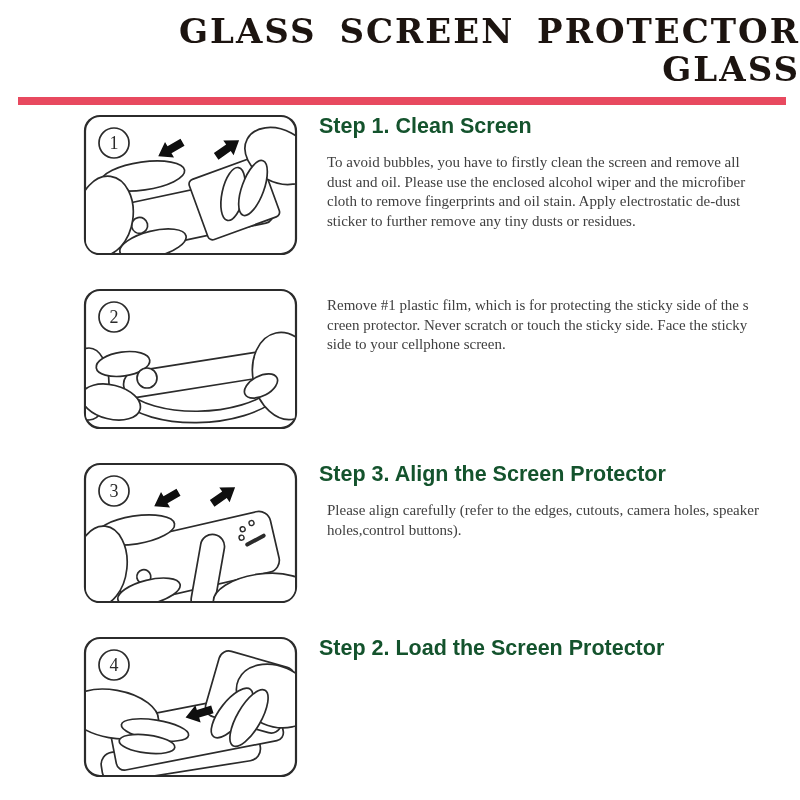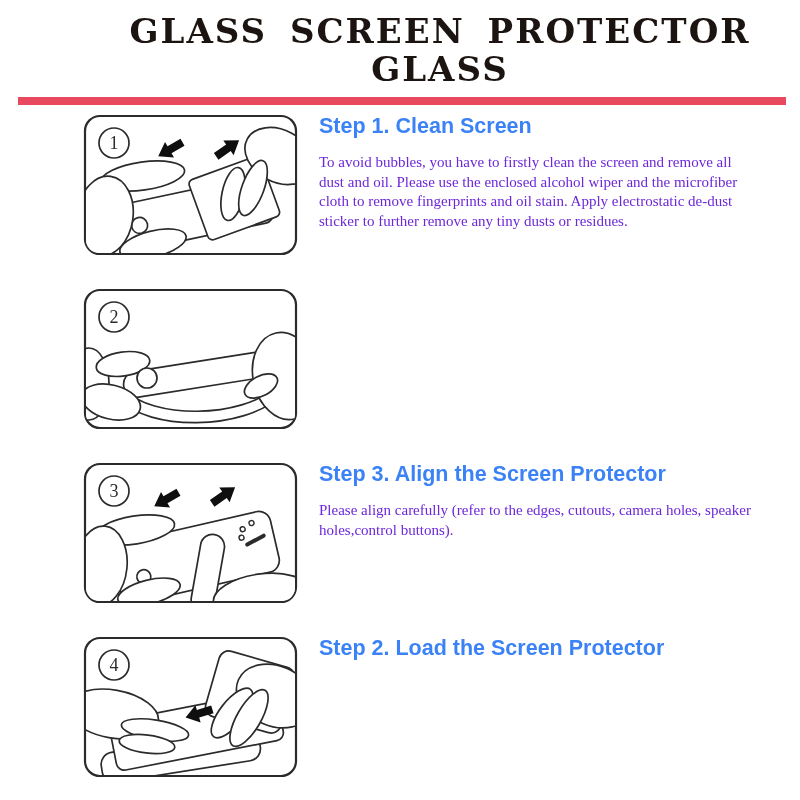--- a/index.html
+++ b/index.html
@@ -8,21 +8,21 @@
     width: 800px;
     height: 800px;
     background: #ffffff;
     overflow: hidden;
     font-family: "Liberation Sans", sans-serif;
   }
   
   .title-wrap {
     margin: 12px 0 0 80px;
     width: 720px;
-    text-align: center;
+    text-align: right;
   }
   .title-line {
     font-family: "DejaVu Serif", serif;
     font-weight: bold;
     font-size: 34px;
     line-height: 1.12;
     letter-spacing: 2px;
     word-spacing: 9px;
     color: #1c1410;
     margin: 0;
@@ -40,29 +40,29 @@
     gap: 21px;
     margin-bottom: 32px;
     align-items: flex-start;
   }
   figure.illus { margin: 0; width: 215px; height: 142px; flex: 0 0 auto; }
   .step-text { width: 482px; }
   .step-heading {
     font-family: "Liberation Sans", sans-serif;
     font-weight: 700;
     font-size: 21.5px;
-    color: #3b82f6;
+    color: #14532d;
     margin: 0 0 14px 0;
   }
   .step-body {
     font-family: "Liberation Serif", serif;
     font-size: 15px;
     line-height: 1.3;
-    color: #6d28d9;
-    margin: 0;
+    color: #404040;
+    margin: 8px;
     white-space: pre-line;
   }
   .badge-num {
     font-family: "Liberation Serif", serif;
     font-size: 18px;
     fill: #2b2b2b;
   }
 </style>
 </head>
 <body>
@@ -140,20 +140,23 @@
             <ellipse cx="202" cy="88" rx="32" ry="44" transform="rotate(-12 202 88)"></ellipse>
             <ellipse cx="178" cy="98" rx="18" ry="10" transform="rotate(-28 178 98)"></ellipse>
           </g>
           <g>
             <circle cx="31" cy="29" r="15" fill="#ffffff" stroke="#2b2b2b" stroke-width="1.7"></circle>
             <text class="badge-num" x="31" y="35" text-anchor="middle">2</text>
           </g>
         </svg>
       </figure>
       <div class="step-text">
+        <p class="step-body">Remove #1 plastic film, which is for protecting the sticky side of the s
+creen protector. Never scratch or touch the sticky side. Face the sticky
+side to your cellphone screen.</p>
       </div>
     </section>
 
     <section class="step-row">
       <figure class="illus" aria-label="finger-aligning-protector-on-phone-illustration">
         <svg width="215" height="142" viewBox="0 0 215 142">
           <defs>
               <clipPath id="clip3">
                 <rect x="3" y="3" width="209" height="136" rx="13"></rect>
               </clipPath>

